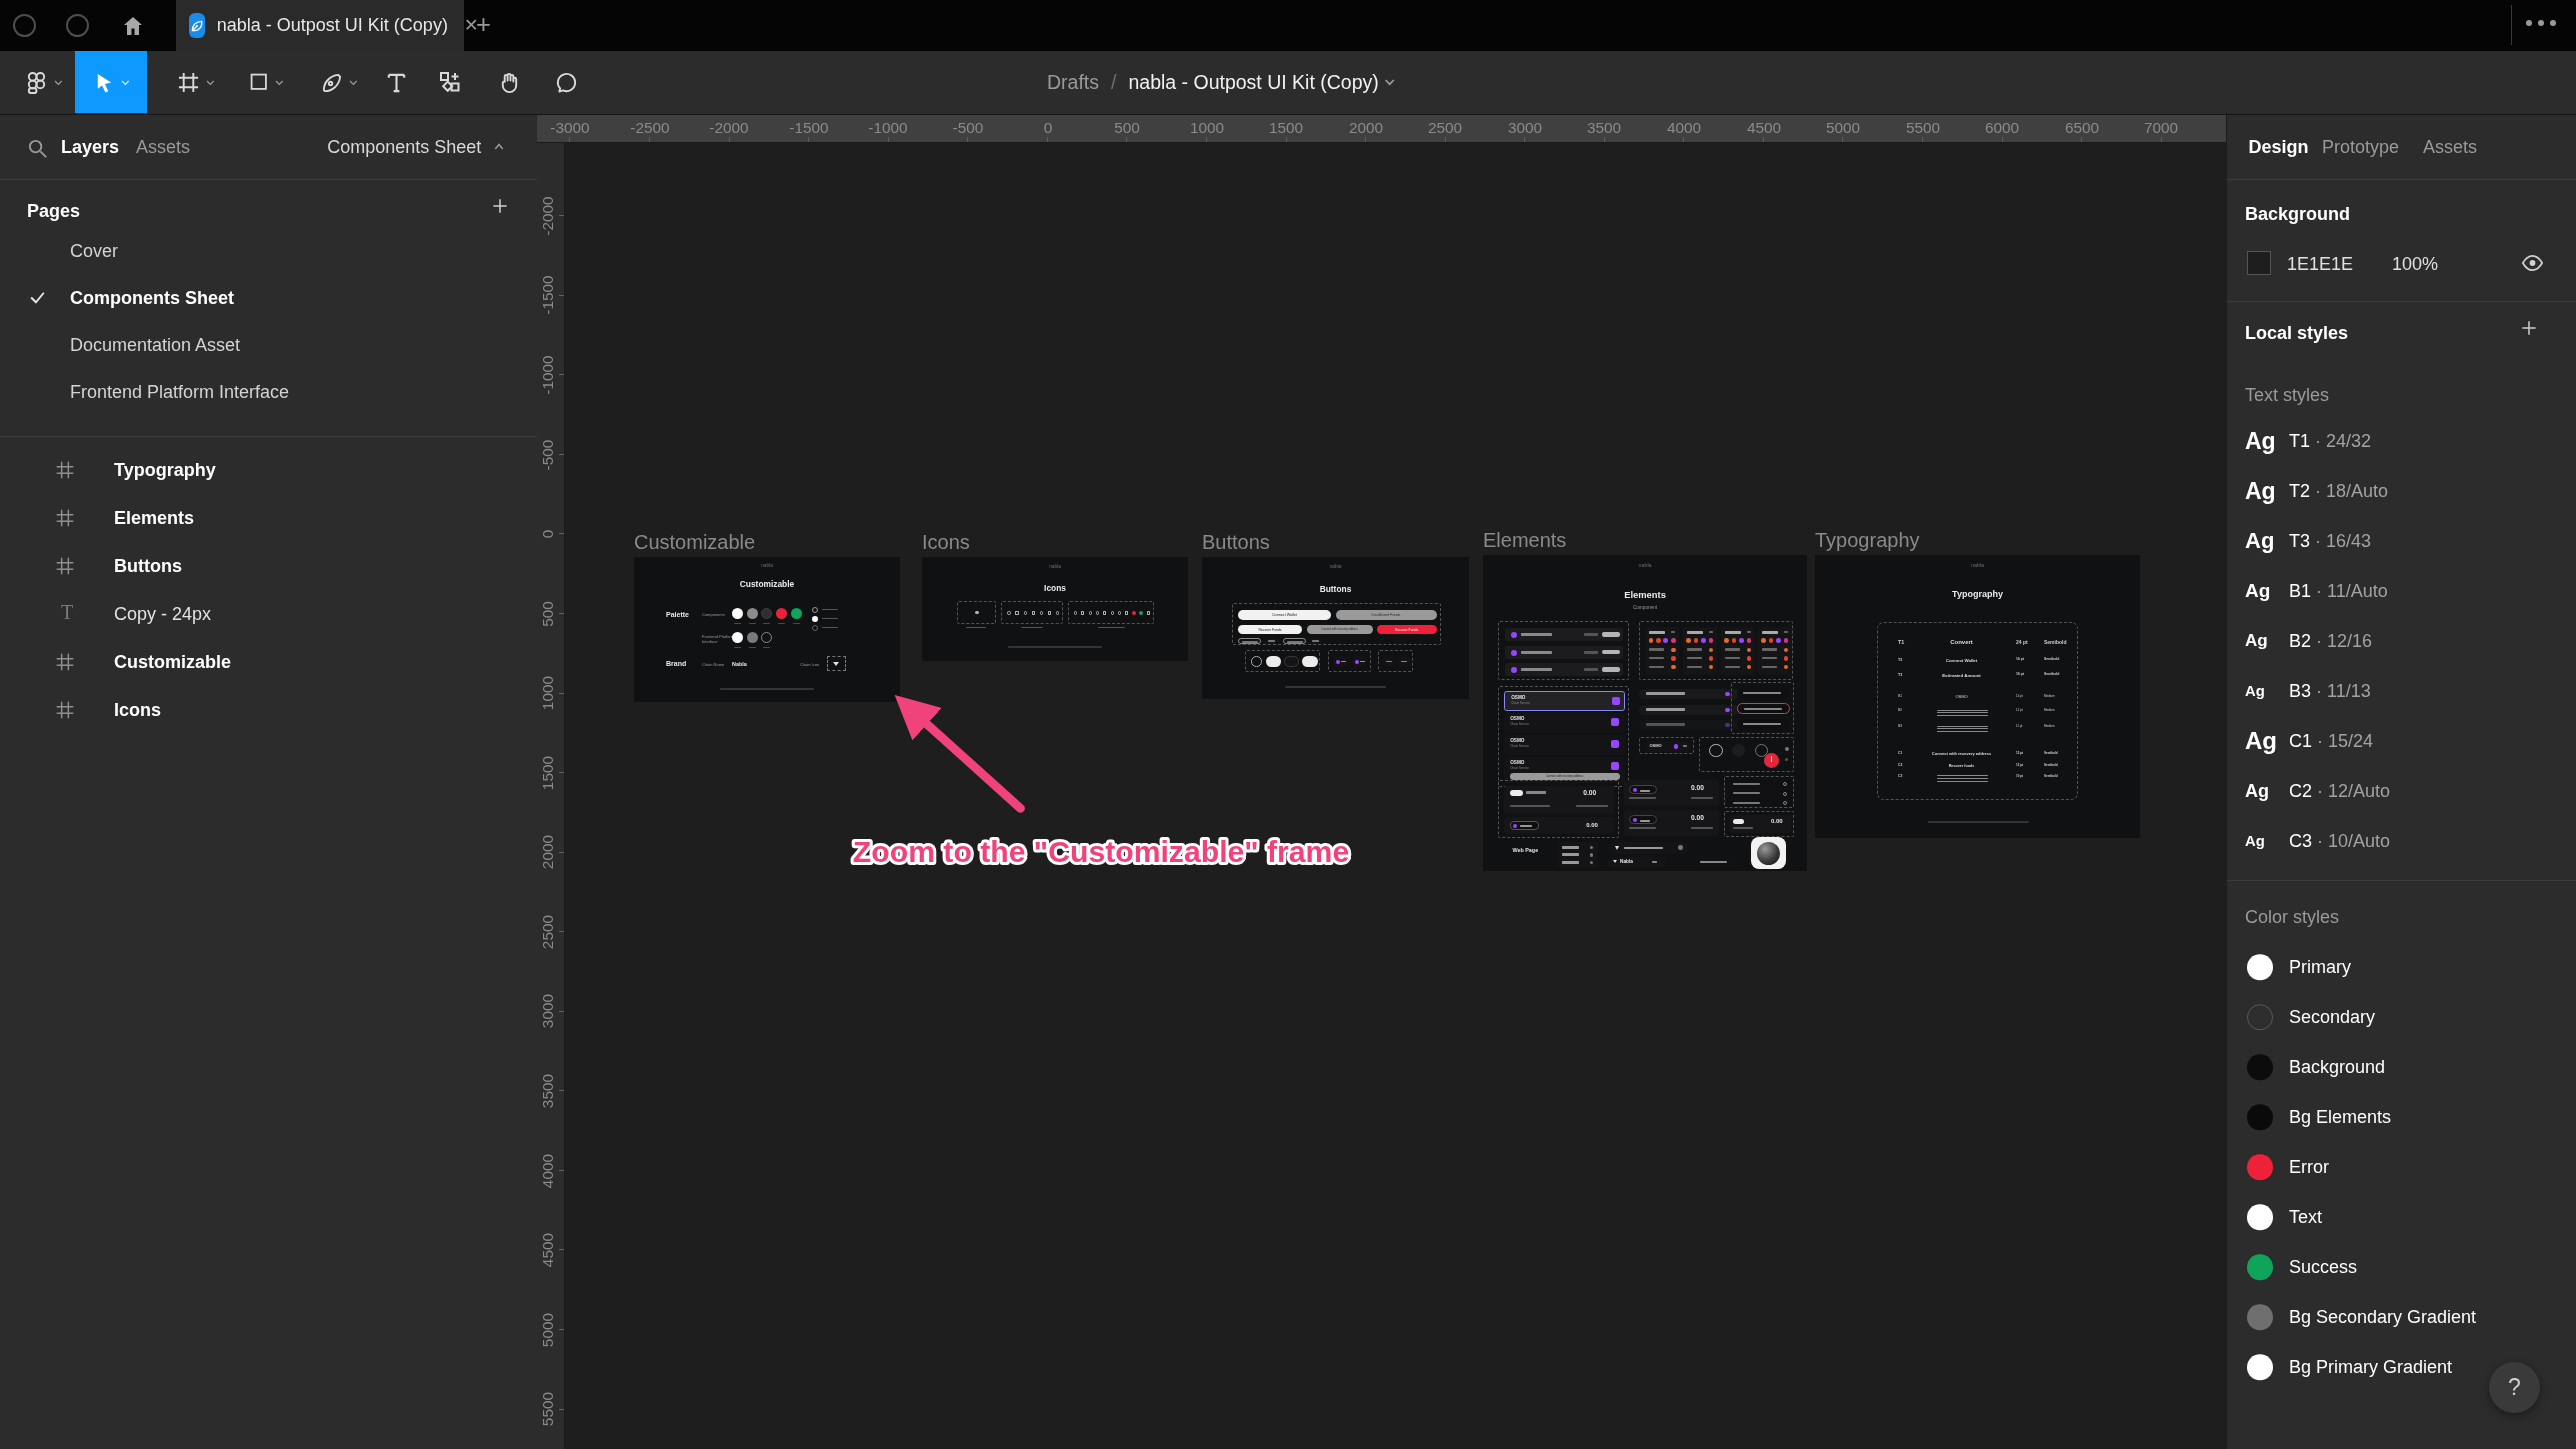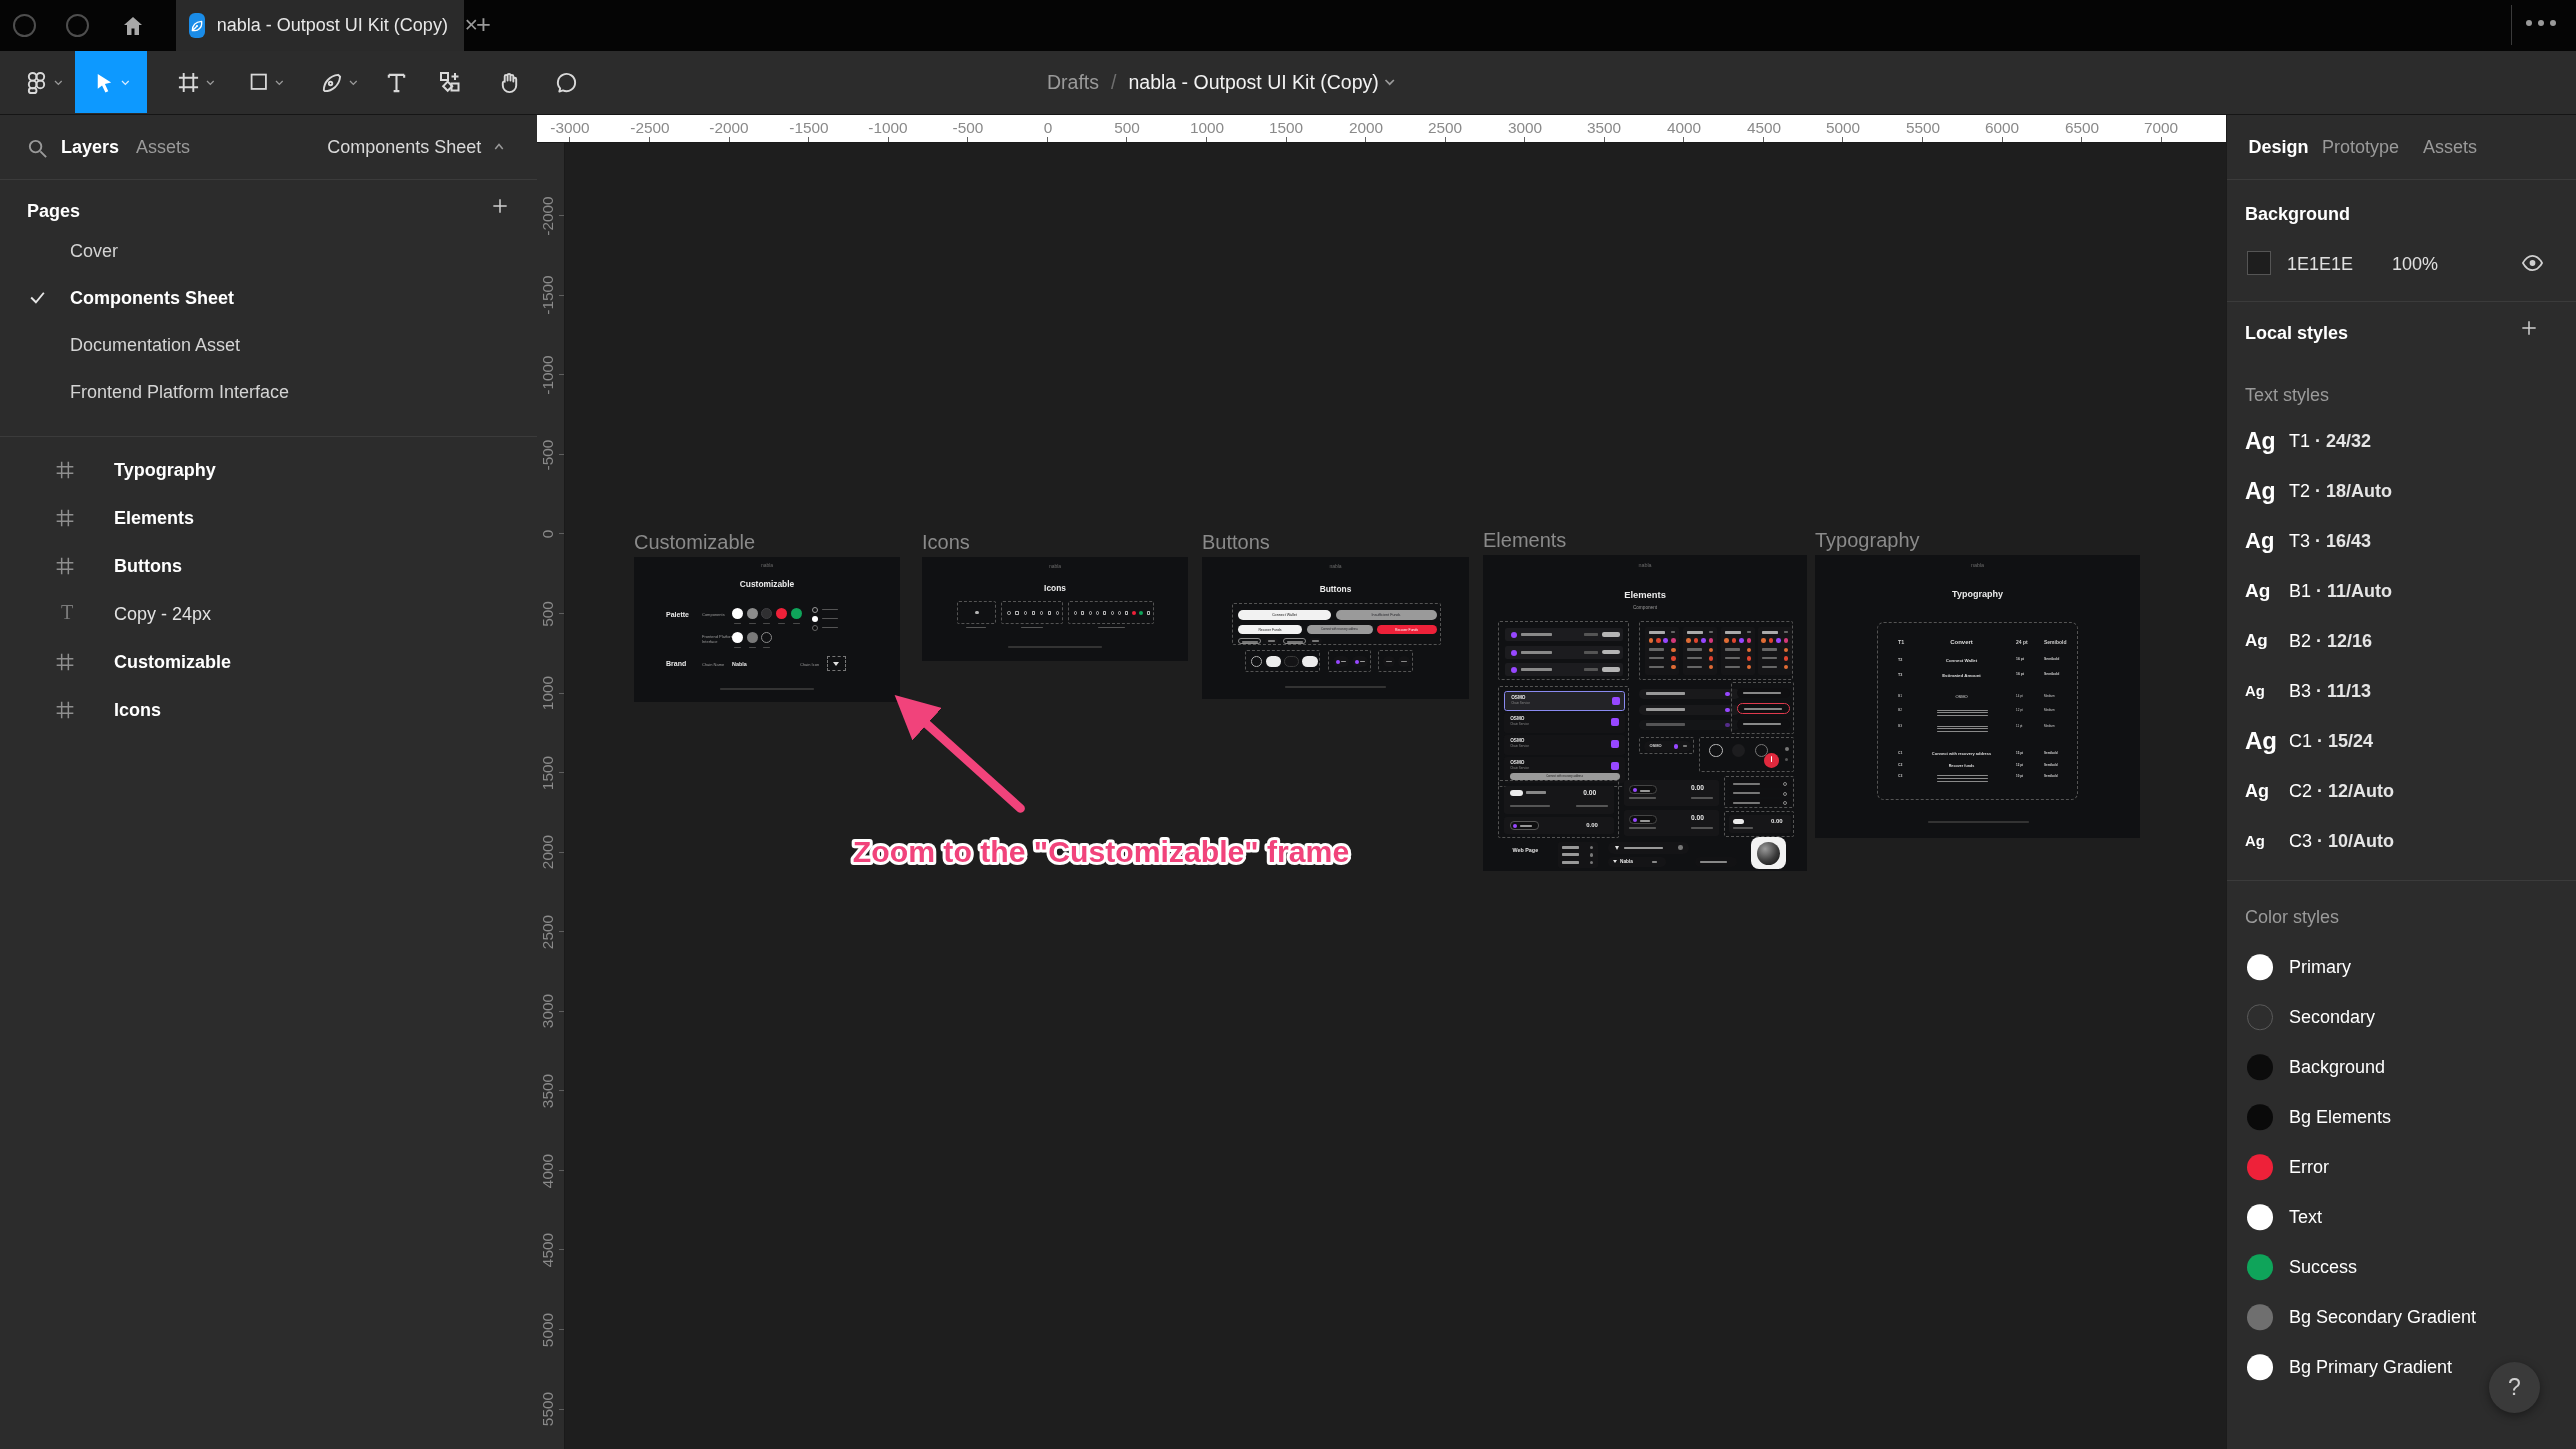--- a/index.html
+++ b/index.html
@@ -49,21 +49,21 @@
   .page-row.active .lbl { color:#fff; font-weight:700; }
   .page-row.active .chk { visibility:visible; }
   #lp-div2 { position:absolute; left:0; top:321px; width:537px; height:0.7px; background:#3b3b3b; }
   #layers-list { position:absolute; left:0; top:333px; width:537px; }
   .layer-row { position:relative; height:48px; }
   .layer-row .ic { position:absolute; left:55px; top:12px; width:24px; text-align:center; color:#8f8f8f; }
   .layer-row .ic.t { font-family:"Liberation Serif",serif; font-size:20px; color:#7a7a7a; top:9.4px;}
   .layer-row .lbl { position:absolute; left:114px; top:12px; font-size:18px; color:#fff; font-weight:700; }
   .layer-row.plain .lbl { font-weight:400; color:#e2e2e2; }
   
-  #ruler-top { position:absolute; left:537px; top:115px; width:1689px; height:28px; background:#ffffff; overflow:hidden; border-bottom:0.7px solid #1a1a1a;}
+  #ruler-top { position:absolute; left:537px; top:115px; width:1689px; height:28px; background:#404040; overflow:hidden; border-bottom:0.7px solid #1a1a1a;}
   #ruler-left { position:absolute; left:537px; top:143px; width:28px; height:1306px; background:#2c2c2c; overflow:hidden; border-right:0.7px solid #1a1a1a;}
   .rlbl { position:absolute; color:#8a8a8a; font-size:15.4px; transform:translate(-50%,0); }
   .rlblv { position:absolute; color:#8a8a8a; font-size:15.4px; transform:translate(-50%,-50%) rotate(-90deg); left:11.4px; }
   .rtick { position:absolute; background:#5f5f5f; }
   #canvas { position:absolute; left:565px; top:143px; width:1661px; height:1306px; background:#1e1e1e; overflow:hidden; }
   .frame { position:absolute; background:#101113; }
   .frame-label { position:absolute; color:#8a8a8a; font-size:20px; white-space:nowrap; }
   
   #right-panel { position:absolute; left:2226px; top:115px; width:350px; height:1334px; background:#2c2c2c; border-left:0.7px solid #1c1c1c; }
   #rp-tabs { position:absolute; left:0; top:0; width:350px; height:65px; border-bottom:0.7px solid #3b3b3b; }
@@ -77,21 +77,21 @@
   #bg-eye { position:absolute; left:294px; top:9.4px; }
   #rp-div2 { position:absolute; left:0; top:186px; width:350px; height:0.7px; background:#3b3b3b; }
   #ls-header { position:absolute; left:18px; top:208px; font-size:18px; font-weight:700; color:#fff; }
   #ls-plus { position:absolute; left:292px; top:203px; }
   #ts-header { position:absolute; left:18px; top:270px; font-size:18px; color:#9a9a9a; }
   #ts-list { position:absolute; left:0; top:301px; width:350px; }
   .ts-row { position:relative; height:50px; }
   .ts-row .ag { position:absolute; left:18px; top:50%; transform:translateY(-50%); color:#fff; font-weight:700; }
   .ts-row .nm { position:absolute; left:62px; top:50%; transform:translateY(-50%); font-size:18px; color:#fff; }
   .ts-row .nm b { font-weight:400; }
-  .ts-row .vl { color:#e5e5e5; font-weight:700; }
+  .ts-row .vl { color:#a3a3a3; font-weight:400; }
   #rp-div3 { position:absolute; left:0; top:765px; width:350px; height:0.7px; background:#3b3b3b; }
   #cs-header { position:absolute; left:18px; top:792px; font-size:18px; color:#9a9a9a; }
   #cs-list { position:absolute; left:0; top:827px; width:350px; }
   .cs-row { position:relative; height:50px; }
   .cs-row .sw { position:absolute; left:20px; top:50%; transform:translateY(-50%); width:25.5px; height:25.5px; border-radius:50%; }
   .cs-row .lbl { position:absolute; left:62px; top:50%; transform:translateY(-50%); font-size:18px; color:#fff; }
   #help-fab { position:absolute; left:2489px; top:1362px; width:51px; height:51px; border-radius:50%; background:#3a3a3a;
     color:#cfcfcf; font-size:23px; display:flex; align-items:center; justify-content:center; box-shadow:0 2.7px 9.4px rgba(0,0,0,.4); }
   svg { display:block; }
 </style>

